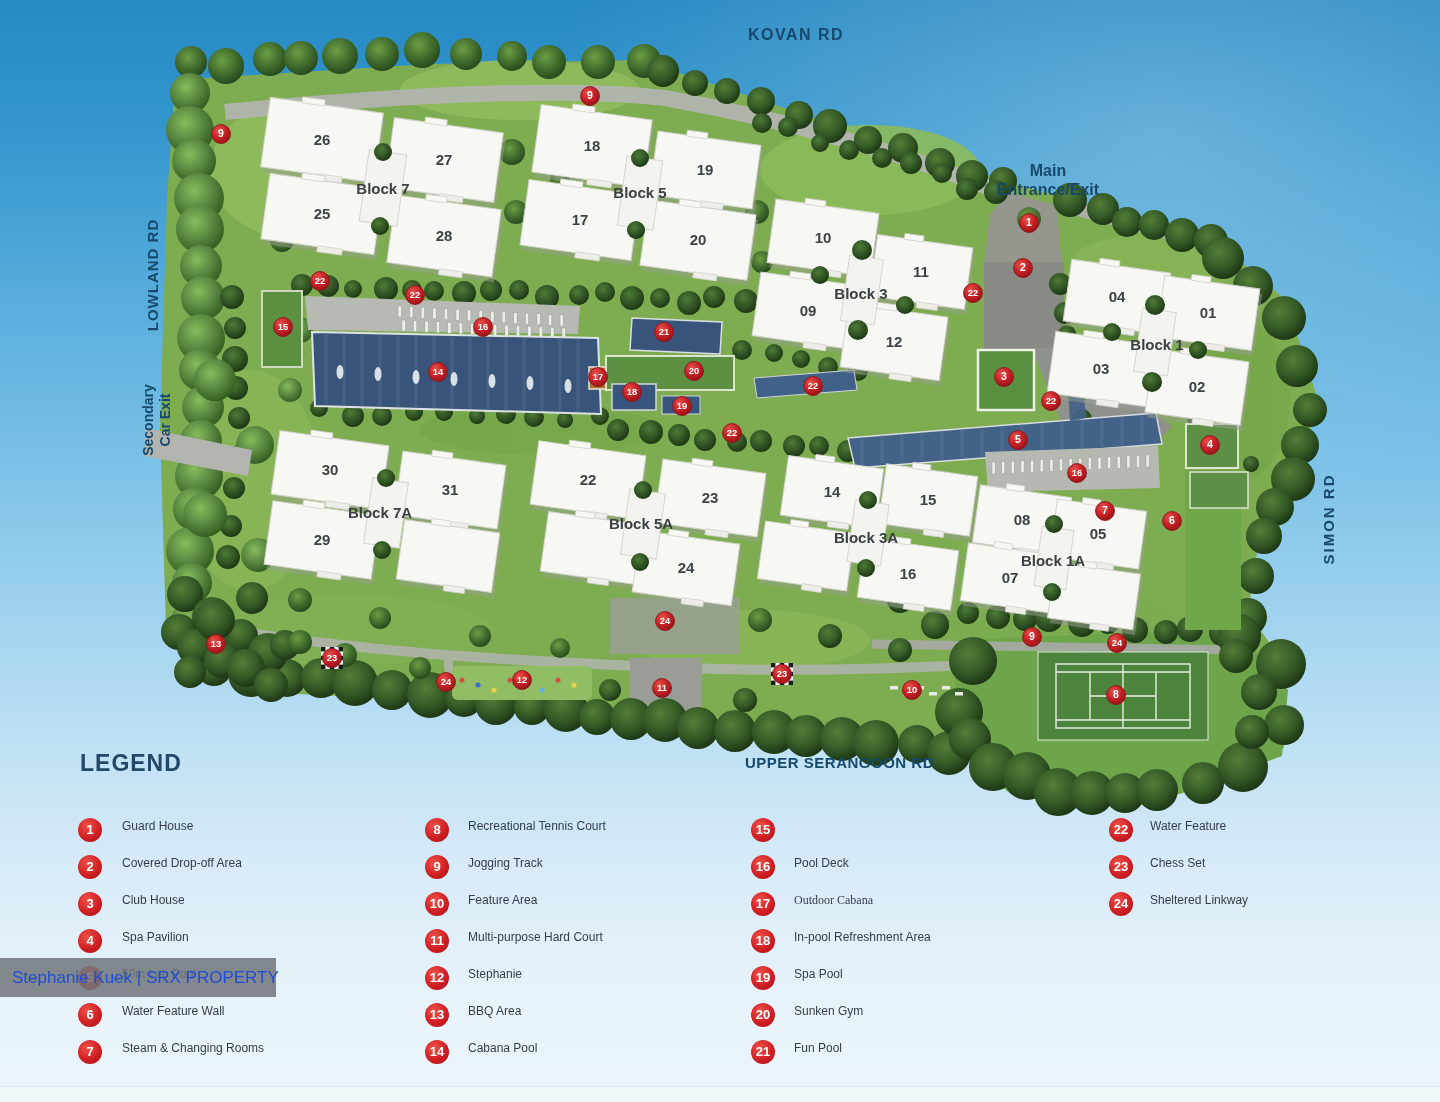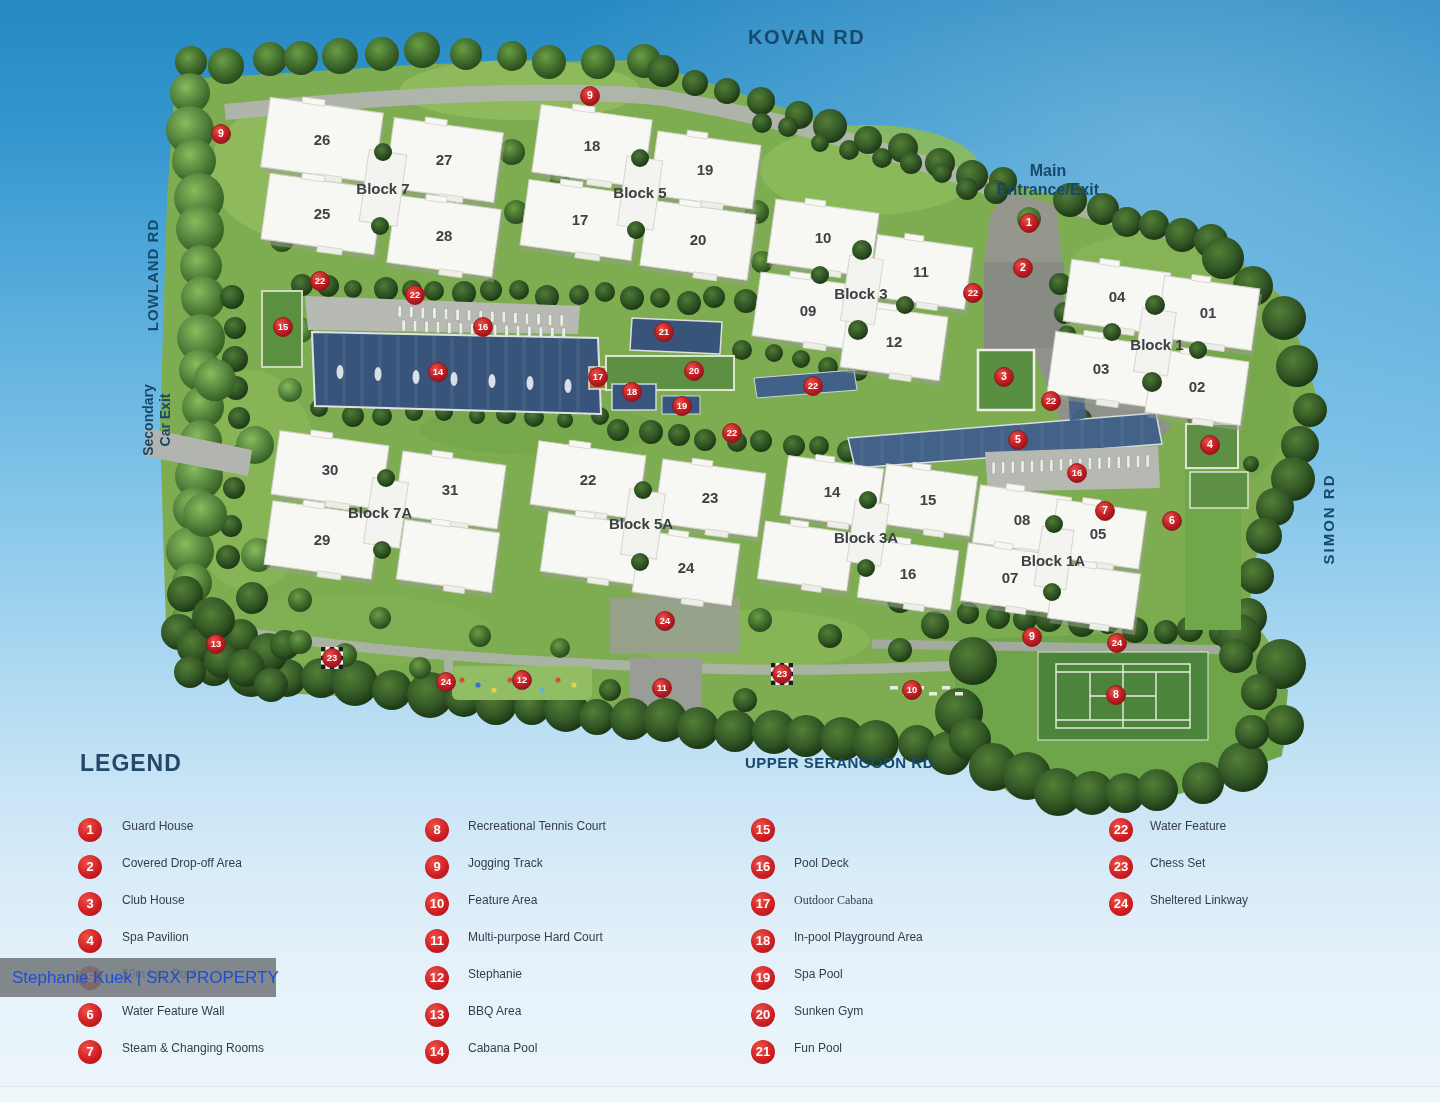--- a/index.html
+++ b/index.html
@@ -981,21 +981,21 @@
     <g>
       <circle cx="1117" cy="643" r="9.5" fill="url(#rg)" stroke="#8e1216" stroke-width="0.8"></circle>
       <text x="1117" y="643.5" font-size="9.3" font-weight="bold" fill="#fff" text-anchor="middle" dominant-baseline="middle">24</text>
     </g>
     <g>
       <circle cx="665" cy="621" r="9.5" fill="url(#rg)" stroke="#8e1216" stroke-width="0.8"></circle>
       <text x="665" y="621.5" font-size="9.3" font-weight="bold" fill="#fff" text-anchor="middle" dominant-baseline="middle">24</text>
     </g>
 </svg>
 
-<div class="rd" style="left:748px;top:26px;font-size:20px;letter-spacing:1.5px;">KOVAN RD</div>
+<div class="rd" style="left:748px;top:26px;font-size:16px;letter-spacing:1.5px;">KOVAN RD</div>
 
 <div class="rd" style="left:960px;top:161px;width:176px;text-align:center;font-size:16px;line-height:19px;">Main<br>Entrance/Exit</div>
 
 <div class="rd" style="left:152px;top:275px;font-size:15px;letter-spacing:1px;transform:translate(-50%,-50%) rotate(-90deg);white-space:nowrap;">LOWLAND RD</div>
 
 <div class="rd" style="left:157px;top:420px;font-size:14px;line-height:17px;transform:translate(-50%,-50%) rotate(-90deg);white-space:nowrap;text-align:center;">Secondary<br>Car Exit</div>
 
 <div class="rd" style="left:1328px;top:519px;font-size:15px;letter-spacing:2px;transform:translate(-50%,-50%) rotate(-90deg);white-space:nowrap;">SIMON RD</div>
 
 <div class="rd" style="left:745px;top:754px;font-size:15px;letter-spacing:0.5px;">UPPER SERANGOON RD</div>
@@ -1081,21 +1081,21 @@
     <span class="ltext" style="left:794px;">Pool Deck</span>
   </div>
 
 <div class="lrow" style="top:892px;">
     <span class="lcirc" style="left:751px;">17</span>
     <span class="ltext" style="left:794px;font-family:Liberation Serif, serif;">Outdoor Cabana</span>
   </div>
 
 <div class="lrow" style="top:929px;">
     <span class="lcirc" style="left:751px;">18</span>
-    <span class="ltext" style="left:794px;">In-pool Playground Area</span>
+    <span class="ltext" style="left:794px;">In-pool Refreshment Area</span>
   </div>
 
 <div class="lrow" style="top:966px;">
     <span class="lcirc" style="left:751px;">19</span>
     <span class="ltext" style="left:794px;">Spa Pool</span>
   </div>
 
 <div class="lrow" style="top:1003px;">
     <span class="lcirc" style="left:751px;">20</span>
     <span class="ltext" style="left:794px;">Sunken Gym</span>

